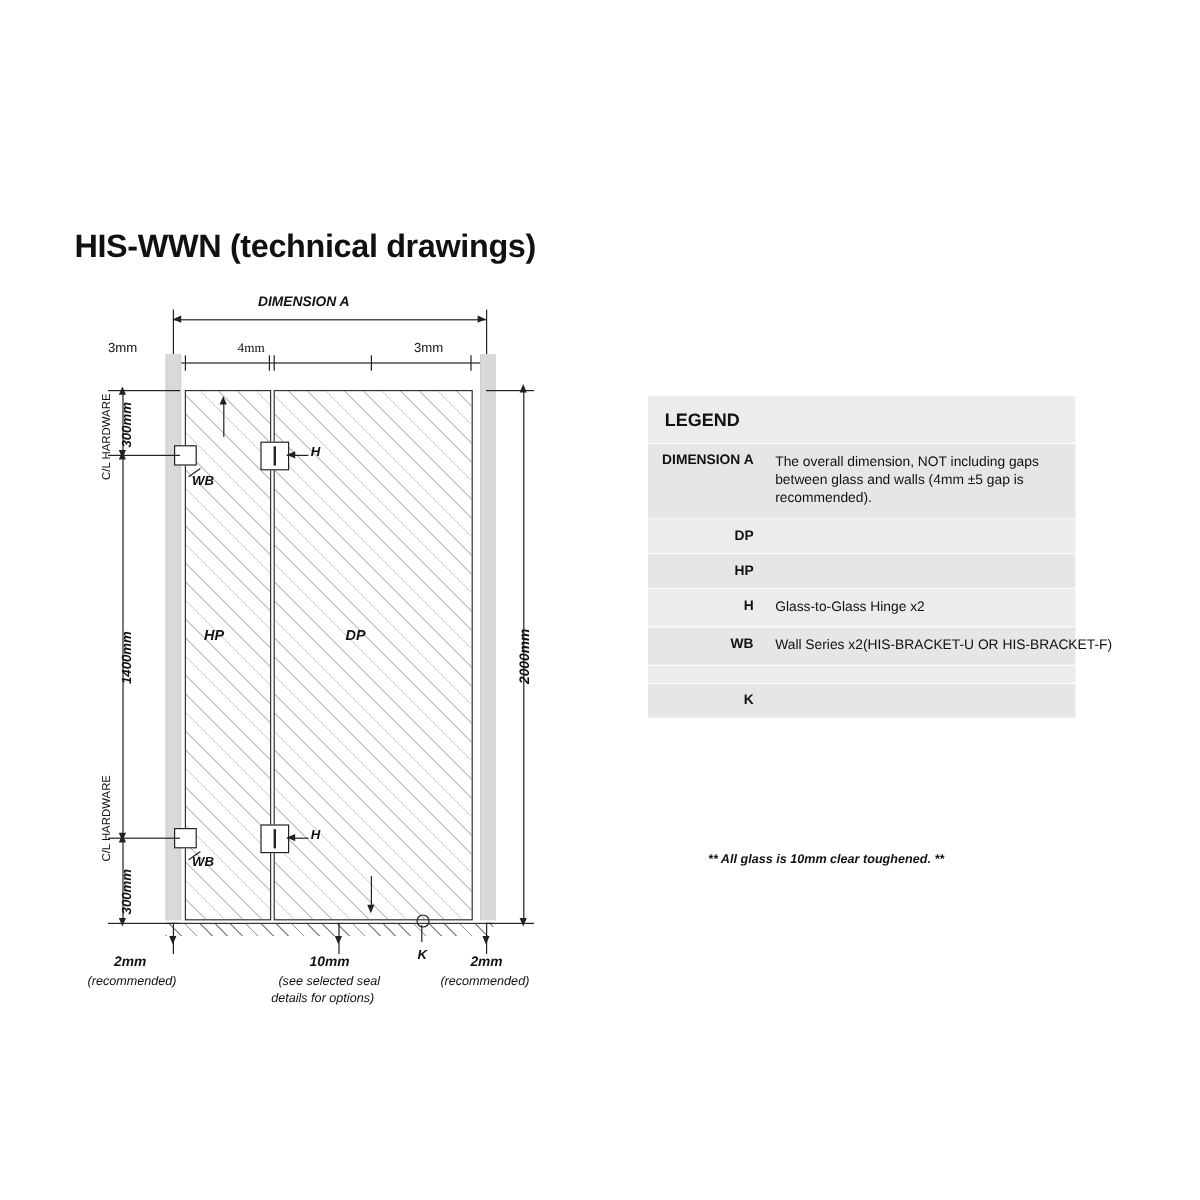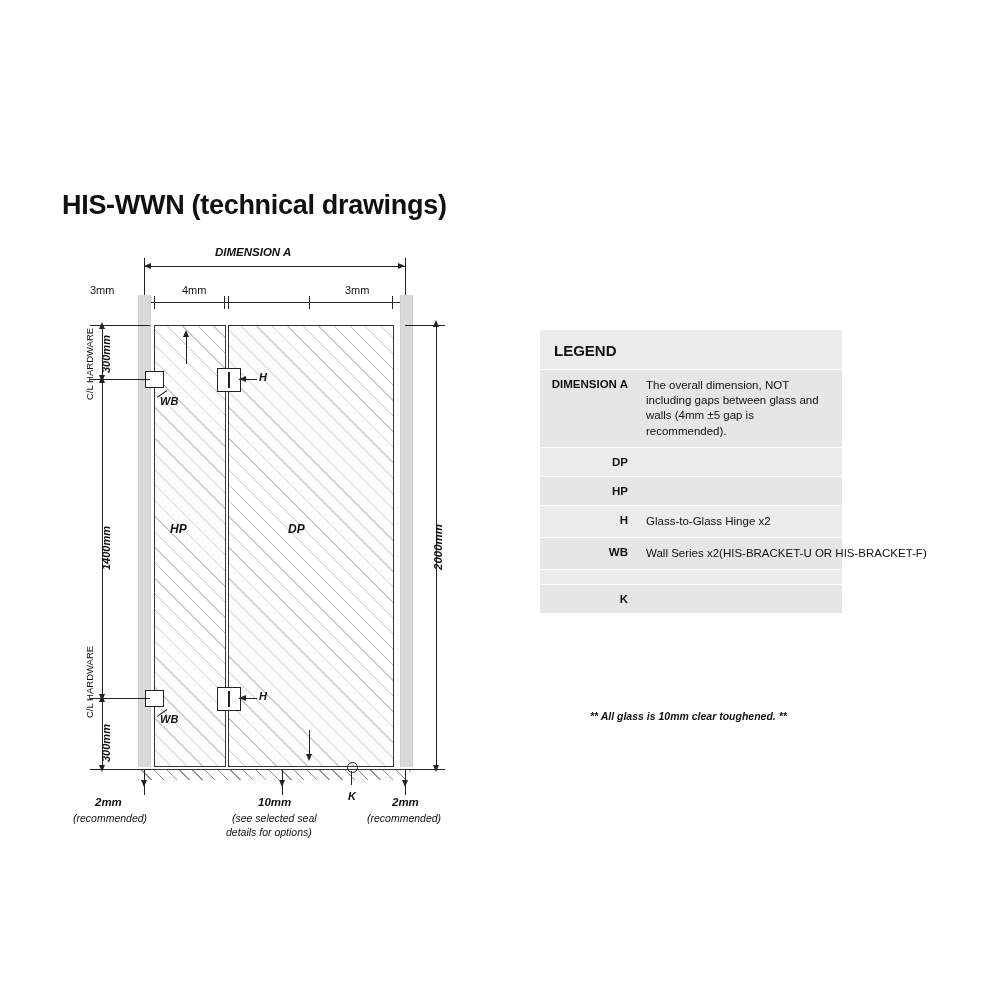--- a/index.html
+++ b/index.html
@@ -167,21 +167,21 @@
   .arr-l { border-top: 3.5px solid transparent; border-bottom: 3.5px solid transparent; border-right: 7px solid #222; }
   .arr-r { border-top: 3.5px solid transparent; border-bottom: 3.5px solid transparent; border-left: 7px solid #222; }
   .arr-u { border-left: 3.5px solid transparent; border-right: 3.5px solid transparent; border-bottom: 7px solid #222; }
   .arr-d { border-left: 3.5px solid transparent; border-right: 3.5px solid transparent; border-top: 7px solid #222; }
 
   
   #legend {
     position: absolute;
     left: 540px;
     top: 330px;
-    width: 302px;
+    width: 356px;
     background: #ececec;
     font-size: 11.5px;
   }
   #legend .legend-title {
     padding: 12px 14px 10px 14px;
     font-size: 15px;
     font-weight: bold;
     border-bottom: 1px solid #ffffff;
   }
   .legend-row {
@@ -236,21 +236,21 @@
   <div class="hline" style="left:84px; top:62px; width:261px;"></div>
   <div class="tick" style="left:84px; top:56px; height:13px;"></div>
   <div class="tick" style="left:94px; top:56px; height:13px;"></div>
   <div class="tick" style="left:164px; top:56px; height:13px;"></div>
   <div class="tick" style="left:168px; top:56px; height:13px;"></div>
   <div class="tick" style="left:249px; top:56px; height:13px;"></div>
   <div class="tick" style="left:332px; top:56px; height:13px;"></div>
   <div class="tick" style="left:345px; top:56px; height:13px;"></div>
 
   <div class="dimtext plain" style="left:30px; top:44px; font-size:11px;">3mm</div>
-  <div class="dimtext plain" style="left:122px; top:44px; font-size:11px;">4mm</div>
+  <div class="dimtext plain" style="left:138px; top:44px; font-size:11px;font-family:Liberation Serif, serif;">4mm</div>
   <div class="dimtext plain" style="left:285px; top:44px; font-size:11px;">3mm</div>
 
   <div class="wall wall-left"></div>
   <div class="wall wall-right"></div>
 
   <div class="glass panel-hp"></div>
   <div class="glass panel-dp"></div>
 
   <div class="panel-label lbl-hp" style="top:282px; left:110px;">HP</div>
   <div class="panel-label lbl-dp" style="top:282px; left:228px;">DP</div>

